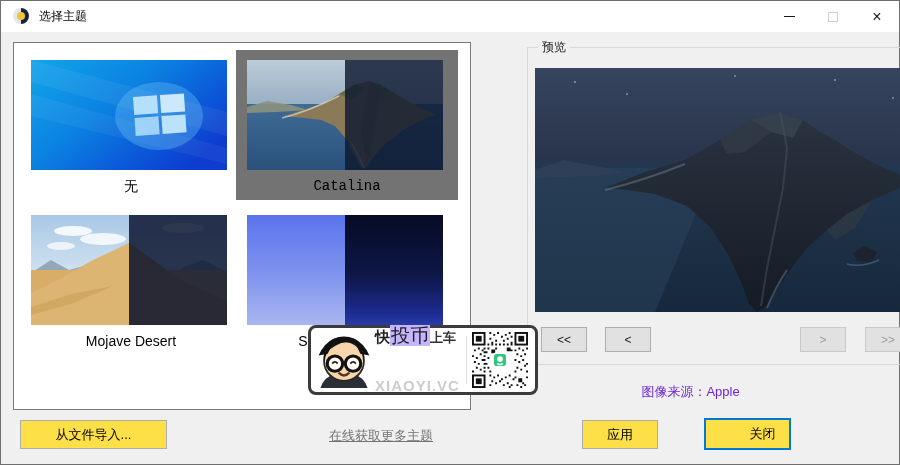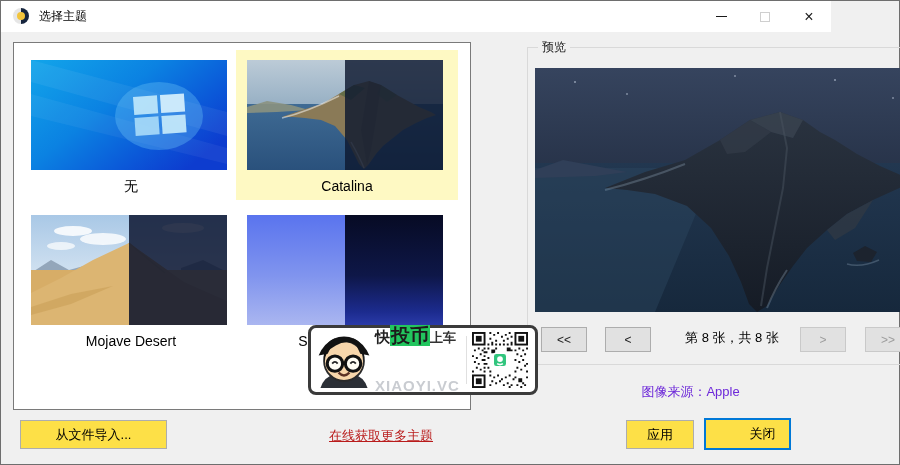--- a/index.html
+++ b/index.html
@@ -2,39 +2,39 @@
 <html><head>
 <meta charset="utf-8">
 <style>
   * { box-sizing: border-box; }
   html,body { margin:0; padding:0; width:900px; height:465px; overflow:hidden;
     font-family:"Liberation Sans", sans-serif; }
   .dialog { position:relative; width:900px; height:465px; background:#f0f0f0;
     border:1px solid #6e6e6e; }
 
   
-  .titlebar { position:absolute; left:0; top:0; width:830px; height:31px; background:#ffffff; }
+  .titlebar { position:absolute; left:0; top:0; width:898px; height:31px; background:#ffffff; }
   .app-icon { position:absolute; left:12px; top:7px; width:16px; height:16px; border-radius:50%;
     background:linear-gradient(90deg,#e6e6e6 50%, #16253e 50%); }
   .app-icon .dot { position:absolute; left:4px; top:4px; width:8px; height:8px; border-radius:50%;
     background:#f2c43c; }
   .title-text { position:absolute; left:38px; top:0; height:31px; line-height:31px;
     font-size:12px; color:#000; }
   .win-controls { position:absolute; right:0; top:0; height:31px; display:flex; }
   .win-btn { width:44px; height:31px; display:flex; align-items:center; justify-content:center;
     background:transparent; border:none; padding:0; cursor:default; }
   .min-glyph { width:11px; height:0; border-top:1px solid #1a1a1a; }
   .max-glyph { width:10px; height:10px; border:1px solid #cfcfcf; }
   .close-glyph { font-size:16px; color:#1a1a1a; line-height:1; }
 
   
   .theme-panel { position:absolute; left:12px; top:41px; width:458px; height:368px;
     background:#ffffff; border:1px solid #7a7a7a; }
   .tile { position:absolute; width:222px; height:150px; }
-  .tile.selected { background:#fef9c3; }
+  .tile.selected { background:#737373;font-family:Liberation Mono, monospace; }
   .tile-1 { left:6px;   top:7px; }
   .tile-2 { left:222px; top:7px; }
   .tile-3 { left:6px;   top:162px; }
   .tile-4 { left:222px; top:162px; }
   .thumb { position:absolute; left:11px; top:10px; width:196px; height:110px; overflow:hidden; }
   .thumb svg { display:block; }
   .tile-label { position:absolute; left:0; top:128px; width:100%; text-align:center;
     font-size:14px; color:#000; }
   .solar-split { width:100%; height:100%; display:flex; }
   .solar-left { width:50%; height:100%;
@@ -56,33 +56,33 @@
   .nav-counter { position:absolute; left:128px; top:281px; width:152px; text-align:center;
     font-size:13px; color:#000; }
   .source-line { position:absolute; left:486px; top:382px; width:407px; text-align:center;
     font-size:13px; color:#6d28d9; }
 
   
   .btn { background:#fde047; border:1px solid #adadad; font-size:13px; color:#000;
     display:flex; align-items:center; justify-content:center; padding:0; }
   .import-btn { position:absolute; left:19px; top:419px; width:147px; height:29px; }
   .online-link { position:absolute; left:280px; top:426px; width:200px; text-align:center;
-    font-size:13px; color:#b91c1c; }
-  .apply-btn { position:absolute; left:581px; top:419px; width:68px; height:29px;margin-left:44px; }
+    font-size:13px; color:#737373; }
+  .apply-btn { position:absolute; left:581px; top:419px; width:76px; height:29px; }
   .close-btn { position:absolute; left:703px; top:417px; width:87px; height:32px;
     border:2px solid #0078d7;padding-left:30px; }
 
   
   .watermark { position:absolute; left:307px; top:324px; width:230px; height:70px;
     background:#ffffff; border:3px solid #3b3b3b; border-radius:8px; z-index:30;
     display:flex; align-items:center; padding:2px 4px; }
   .wm-text { display:flex; flex-direction:column; align-items:flex-start; margin-left:2px; }
   .wm-line1 { white-space:nowrap; line-height:20px; }
   .wm-prefix { font-size:15px; font-weight:600; color:#222; }
-  .wm-hl { font-size:19px; font-weight:700; color:#1c1c1c; background:#22c55e; padding:0 1px; }
+  .wm-hl { font-size:19px; font-weight:400; color:#1c1c1c; background:#c4b5fd; padding:0 1px; }
   .wm-suffix { font-size:13px; font-weight:600; color:#333; }
   .wm-line2 { font-size:15px; font-weight:bold; color:#c9ccd1; letter-spacing:1px; line-height:18px;margin-top:29px; }
   .wm-divider { width:1px; height:48px; background:#e0e0e0; margin:0 5px 0 6px; }
 </style>
 </head>
 <body>
 
 <div class="dialog">
 
   <div class="titlebar">
@@ -232,21 +232,20 @@
         <path d="M245,44 L252,80 248,120 240,160 232,200 226,238" stroke="#48525e" stroke-width="2" fill="none" opacity="0.5"></path>
         <polygon points="318,185 330,178 342,184 336,194 322,193" fill="#1c232e"></polygon>
         <path d="M70,122 Q110,112 150,96" stroke="#9db2c6" stroke-width="2" fill="none" opacity="0.3"></path>
         <path d="M232,240 Q240,220 252,202" stroke="#9db2c6" stroke-width="2" fill="none" opacity="0.3"></path>
         <path d="M312,196 Q326,200 344,192" stroke="#9db2c6" stroke-width="1.5" fill="none" opacity="0.3"></path>
       </svg>
     </div>
 
     <button class="nav-btn nav-first">&lt;&lt;</button>
     <button class="nav-btn nav-prev">&lt;</button>
-    <span class="nav-counter">第 8 张，共 8 张</span>
     <button class="nav-btn nav-next disabled">&gt;</button>
     <button class="nav-btn nav-last disabled">&gt;&gt;</button>
   </div>
 
   <div class="source-line">图像来源：Apple</div>
 
   <button class="btn import-btn">从文件导入...</button>
   <a class="online-link" href="#">在线获取更多主题</a>
   <button class="btn apply-btn">应用</button>
   <button class="btn close-btn">关闭</button>

